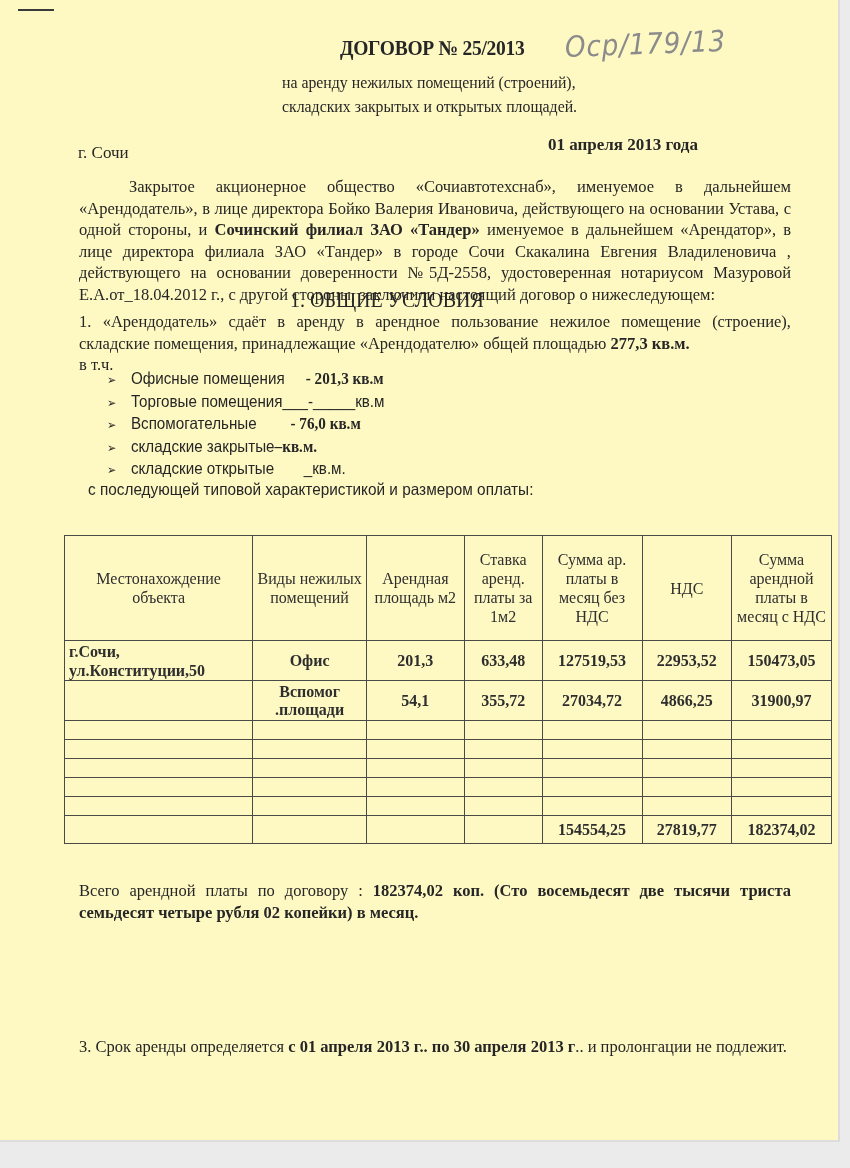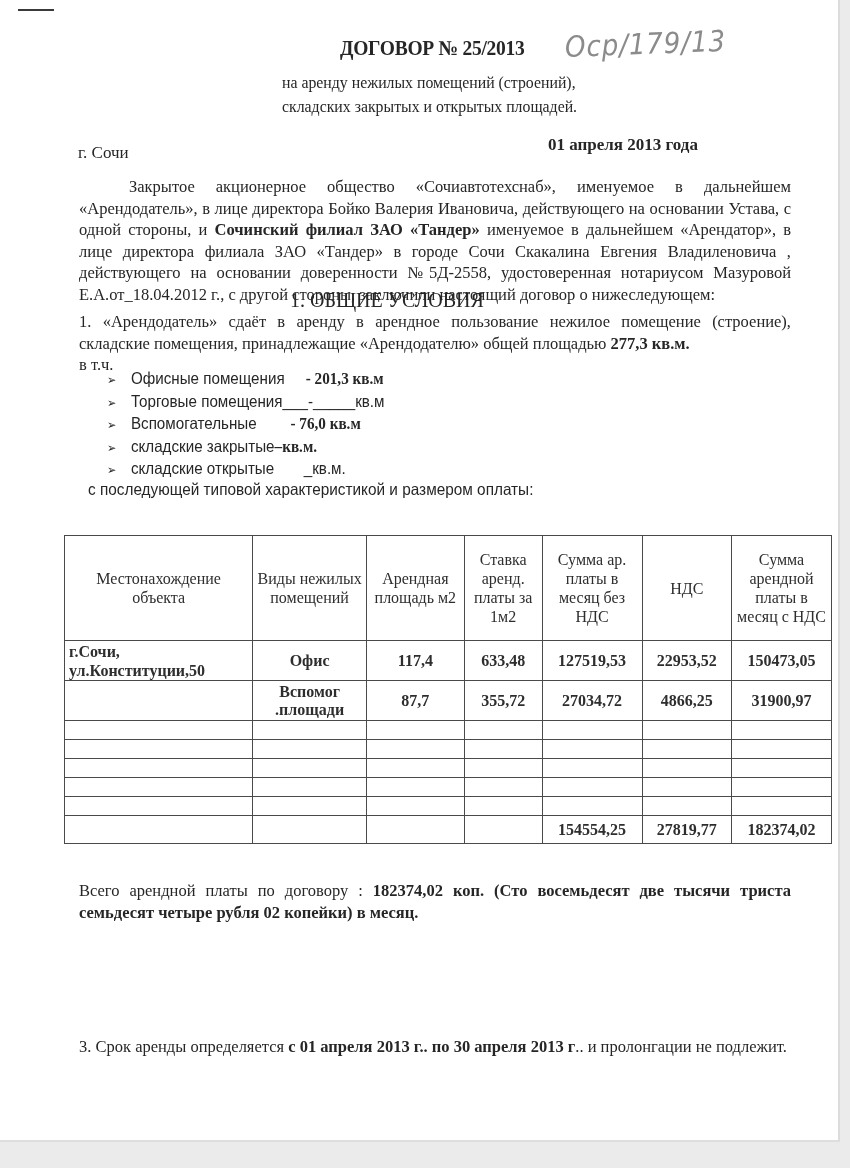--- a/index.html
+++ b/index.html
@@ -5,21 +5,21 @@
   html, body { margin: 0; padding: 0; }
   body {
     width: 850px; height: 1168px; overflow: hidden;
     background: #ecebeb;
     font-family: "Liberation Serif", "DejaVu Serif", serif;
     color: #262626;
     position: relative;
   }
   .page {
     position: absolute; left: 0; top: 0; width: 838px; height: 1140px;
-    background: #ffffff;
+    background: #fef9c3;
     border-right: 2px solid #dcdcdc;
     border-bottom: 2px solid #dedede;
   }
   .corner-mark {
     position: absolute; left: 18px; top: 9px; width: 36px; height: 2px; background: #3a3a3a;
   }
   .abs { position: absolute; white-space: nowrap; }
   .title { left: 340px; top: 36px; font-size: 21px; font-weight: bold; letter-spacing: -0.3px; transform: scaleX(0.93); transform-origin: left; }
   .handwritten {
     left: 565px; top: 30px; font-family: "DejaVu Sans", sans-serif; font-size: 29px; color: #8b8b8b;
@@ -118,30 +118,30 @@
       <th>Виды нежилых помещений</th>
       <th>Арендная площадь м2</th>
       <th>Ставка аренд. платы за 1м2</th>
       <th>Сумма ар. платы в месяц без НДС</th>
       <th>НДС</th>
       <th>Сумма арендной платы в месяц с НДС</th>
     </tr>
     <tr class="datarow">
       <td class="b loc">г.Сочи, ул.Конституции,50</td>
       <td class="b">Офис</td>
-      <td class="b">117,4</td>
+      <td class="b">201,3</td>
       <td class="b">633,48</td>
       <td class="b">127519,53</td>
       <td class="b">22953,52</td>
       <td class="b">150473,05</td>
     </tr>
     <tr class="datarow">
       <td class="b loc"></td>
       <td class="b">Вспомог .площади</td>
-      <td class="b">87,7</td>
+      <td class="b">54,1</td>
       <td class="b">355,72</td>
       <td class="b">27034,72</td>
       <td class="b">4866,25</td>
       <td class="b">31900,97</td>
     </tr>
     <tr>
           <td></td>
           <td></td>
           <td></td>
           <td></td>

